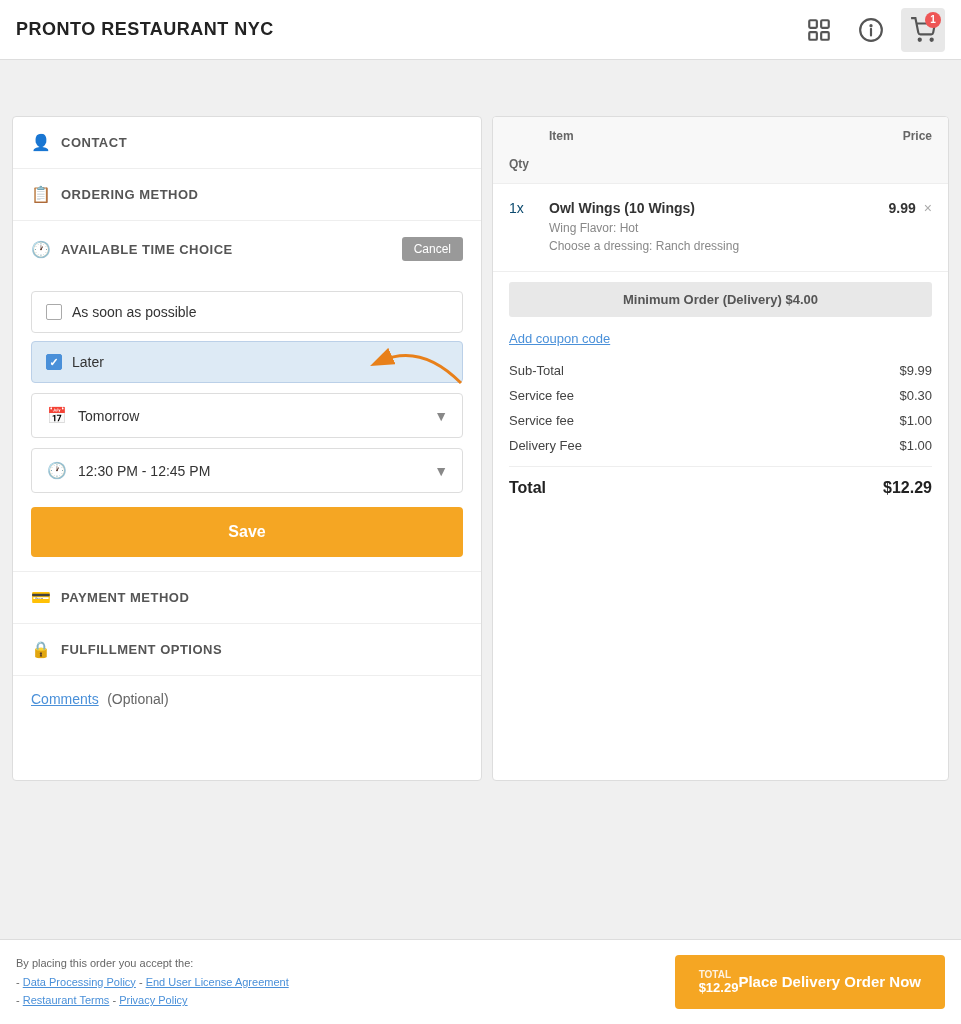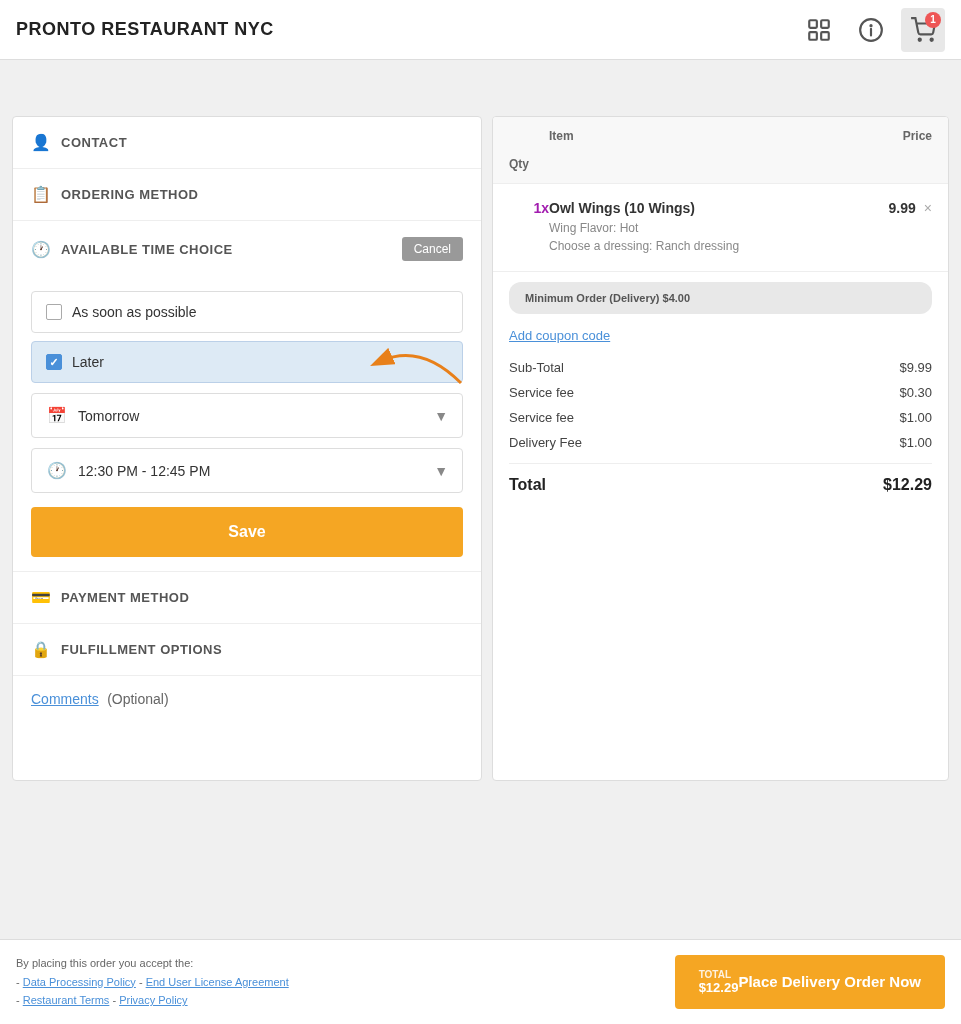--- a/index.html
+++ b/index.html
@@ -244,23 +244,22 @@
 
     .order-item-row {
       padding: 16px 16px;
       border-bottom: 1px solid #eee;
       display: flex;
       align-items: flex-start;
     }
     .item-qty {
       width: 40px;
       font-size: 14px;
-      font-weight: 700;
-      color: #a21caf;
-      text-align: right;
+      font-weight: 400;
+      color: #0c4a6e;
     }
     .item-details {
       flex: 1;
     }
     .item-name {
       font-size: 14px;
       font-weight: 700;
       color: #333;
     }
     .item-desc {
@@ -284,25 +283,26 @@
     }
     .item-remove {
       color: #aaa;
       font-size: 14px;
       cursor: pointer;
     }
 
     .min-order-bar {
       background: #e8e8e8;
       padding: 10px 16px;
-      font-size: 11px;
+      font-size: 13px;
       font-weight: 600;
       color: #555;
+      text-align: center;
       margin: 10px 16px;
-      border-radius: 12px;
+      border-radius: 3px;
     }
 
     .add-coupon-link {
       color: #4a90d9;
       text-decoration: underline;
       font-size: 13px;
       cursor: pointer;
       display: block;
       padding: 4px 16px 12px;
     }

